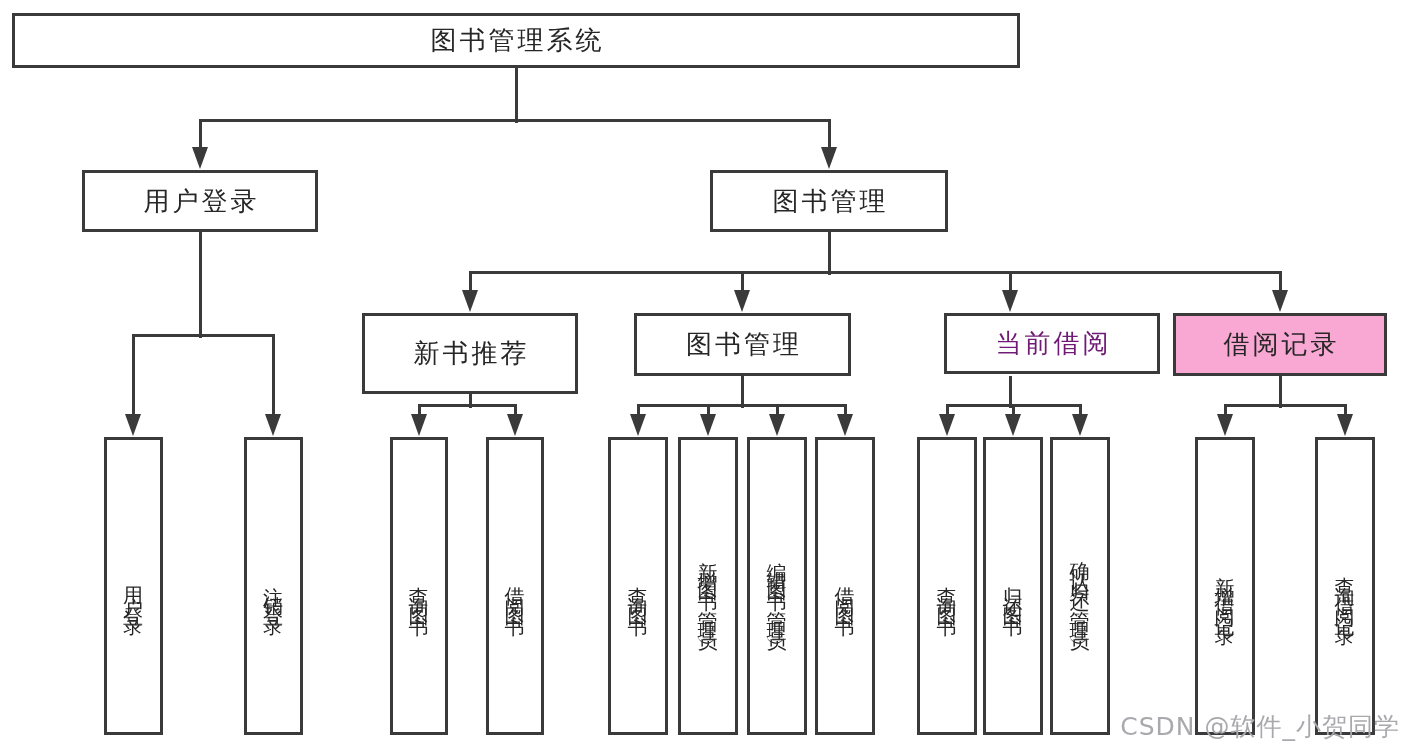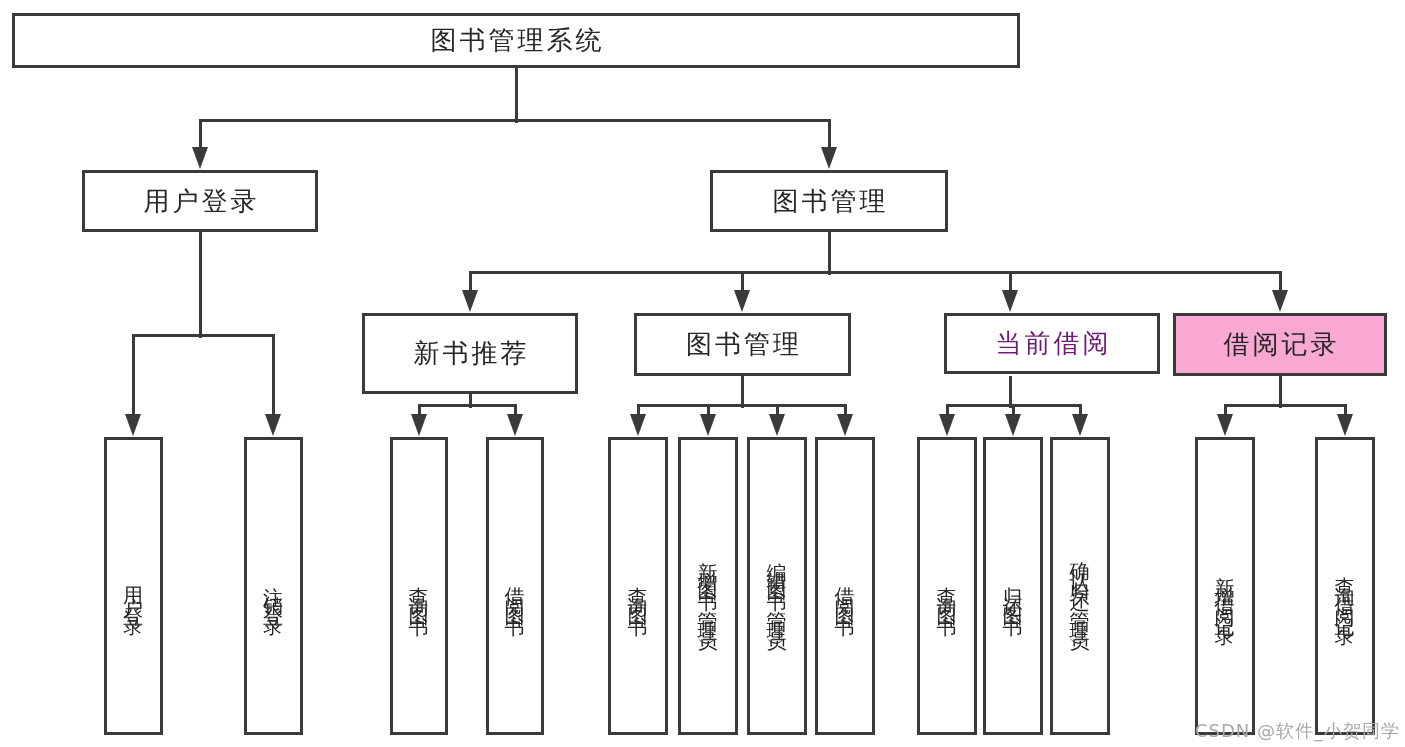--- a/index.html
+++ b/index.html
@@ -49,21 +49,21 @@
     width: 0;
     height: 0;
     border-left: 8px solid transparent;
     border-right: 8px solid transparent;
     border-top: 22px solid var(--line, #3a3a3a);
   }
   .watermark {
     position: absolute;
     right: 5px;
     bottom: 4px;
-    font-size: 18px;
+    font-size: 25px;
     color: #a9a9ad;
     letter-spacing: 1px;
     white-space: nowrap;
     pointer-events: none;
   }
 </style>
 </head>
 <body>
 
 <div class="stage" style="--line: #3a3a3a;">

